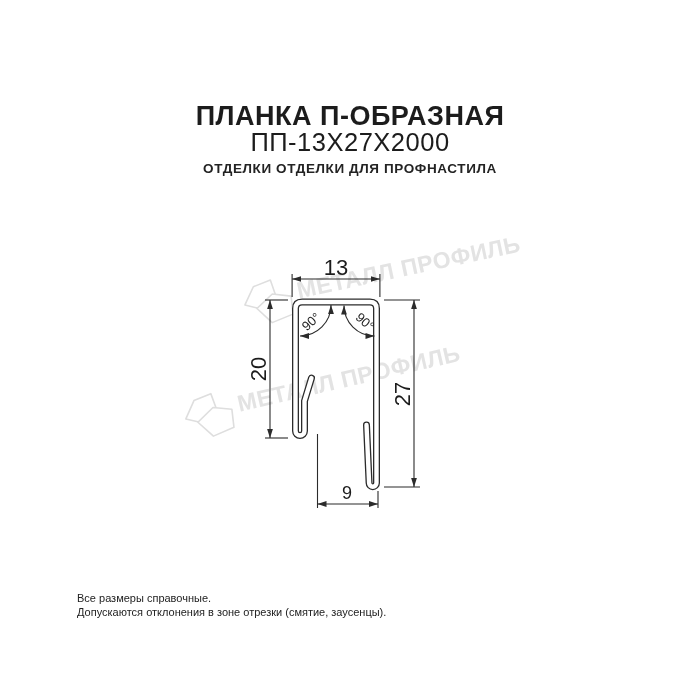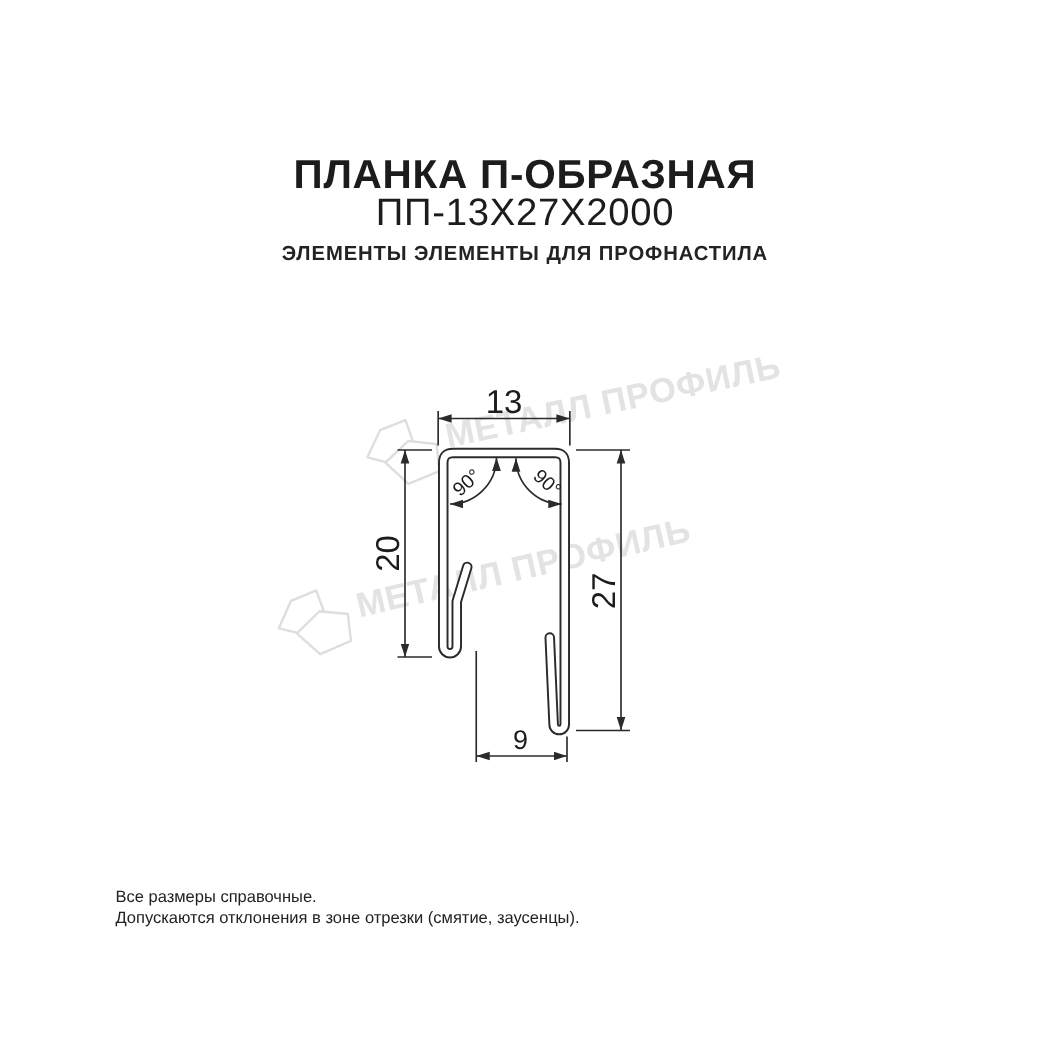--- a/index.html
+++ b/index.html
@@ -19,21 +19,21 @@
   .wmtxt{font-family:"Liberation Sans",sans-serif;font-size:23px;font-weight:700;
          fill:#e3e3e3;letter-spacing:0.5px;}
 </style>
 </head>
 <body>
 
 <div id="page">
 
   <div class="hdr t1">ПЛАНКА П-ОБРАЗНАЯ</div>
   <div class="hdr t2">ПП-13Х27Х2000</div>
-  <div class="hdr sub">ЭЛЕМЕНТЫ ЭЛЕМЕНТЫ ДЛЯ ПРОФНАСТИЛА</div>
+  <div class="hdr sub">ОТДЕЛКИ ОТДЕЛКИ ДЛЯ ПРОФНАСТИЛА</div>
 
   <svg id="drawing" viewBox="0 0 700 700" xmlns="http://www.w3.org/2000/svg">
     <defs>
       <marker id="arr" markerUnits="userSpaceOnUse" markerWidth="10" markerHeight="8" refX="9" refY="4" orient="auto-start-reverse">
         <path d="M 0 1.1 L 9 4 L 0 6.9 Z" fill="#2b2b2b"></path>
       </marker>
     </defs>
 
     <g transform="translate(245,310) rotate(-12)">
       <g fill="#ffffff" stroke="#dedede" stroke-width="1.6" stroke-linejoin="round">

